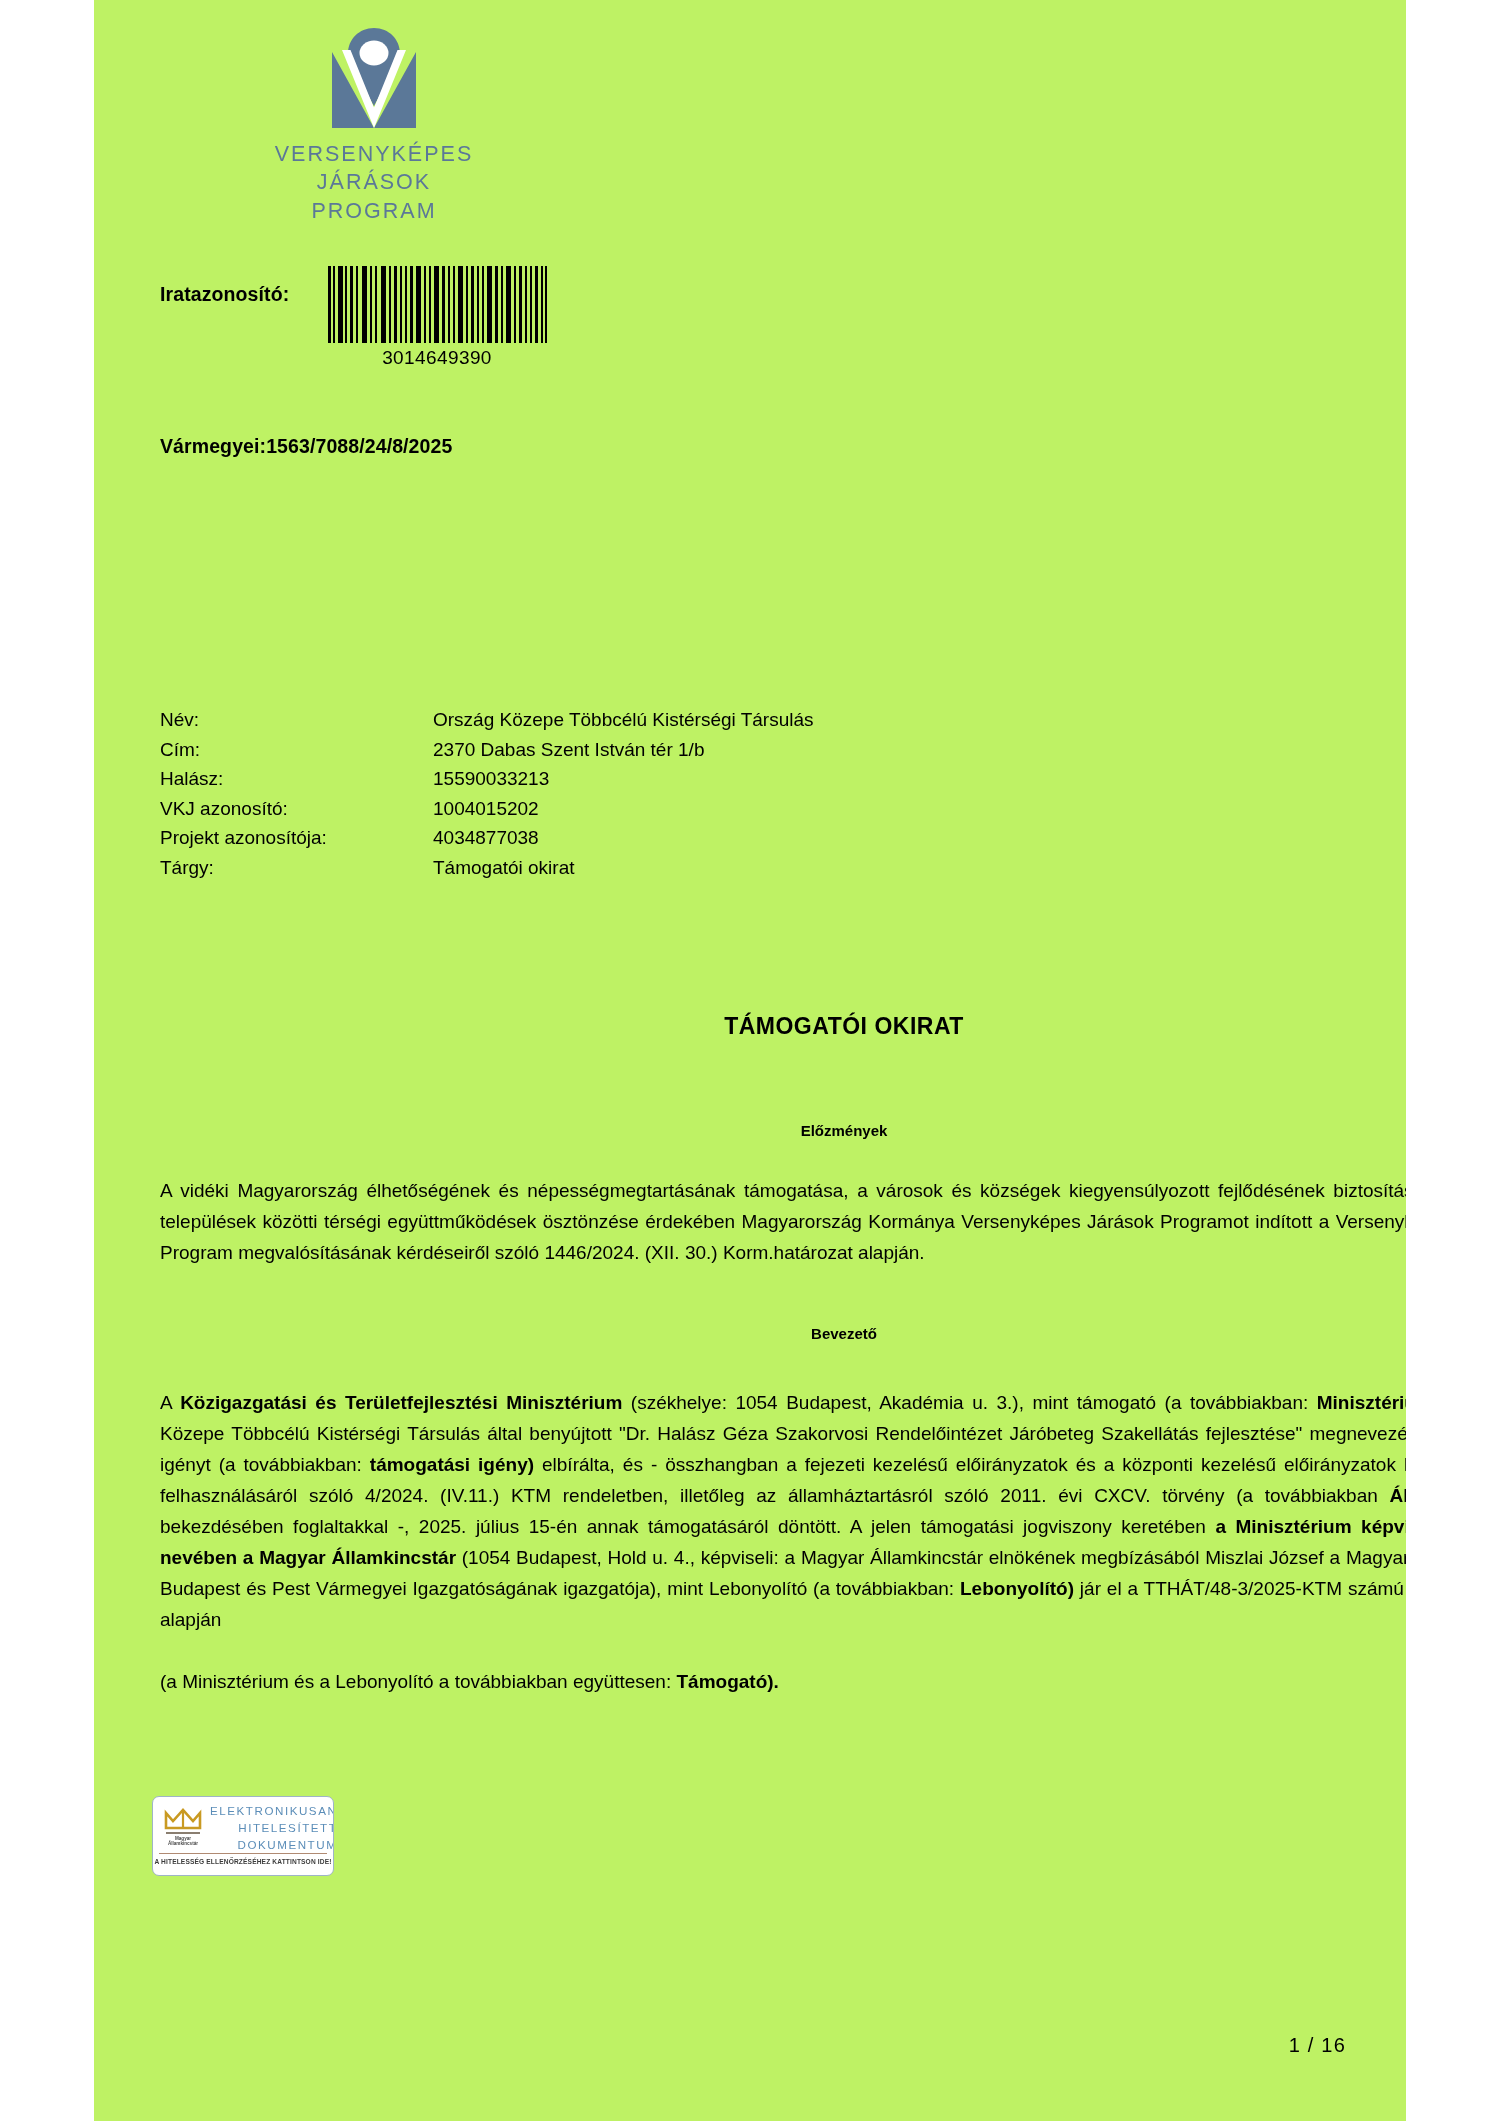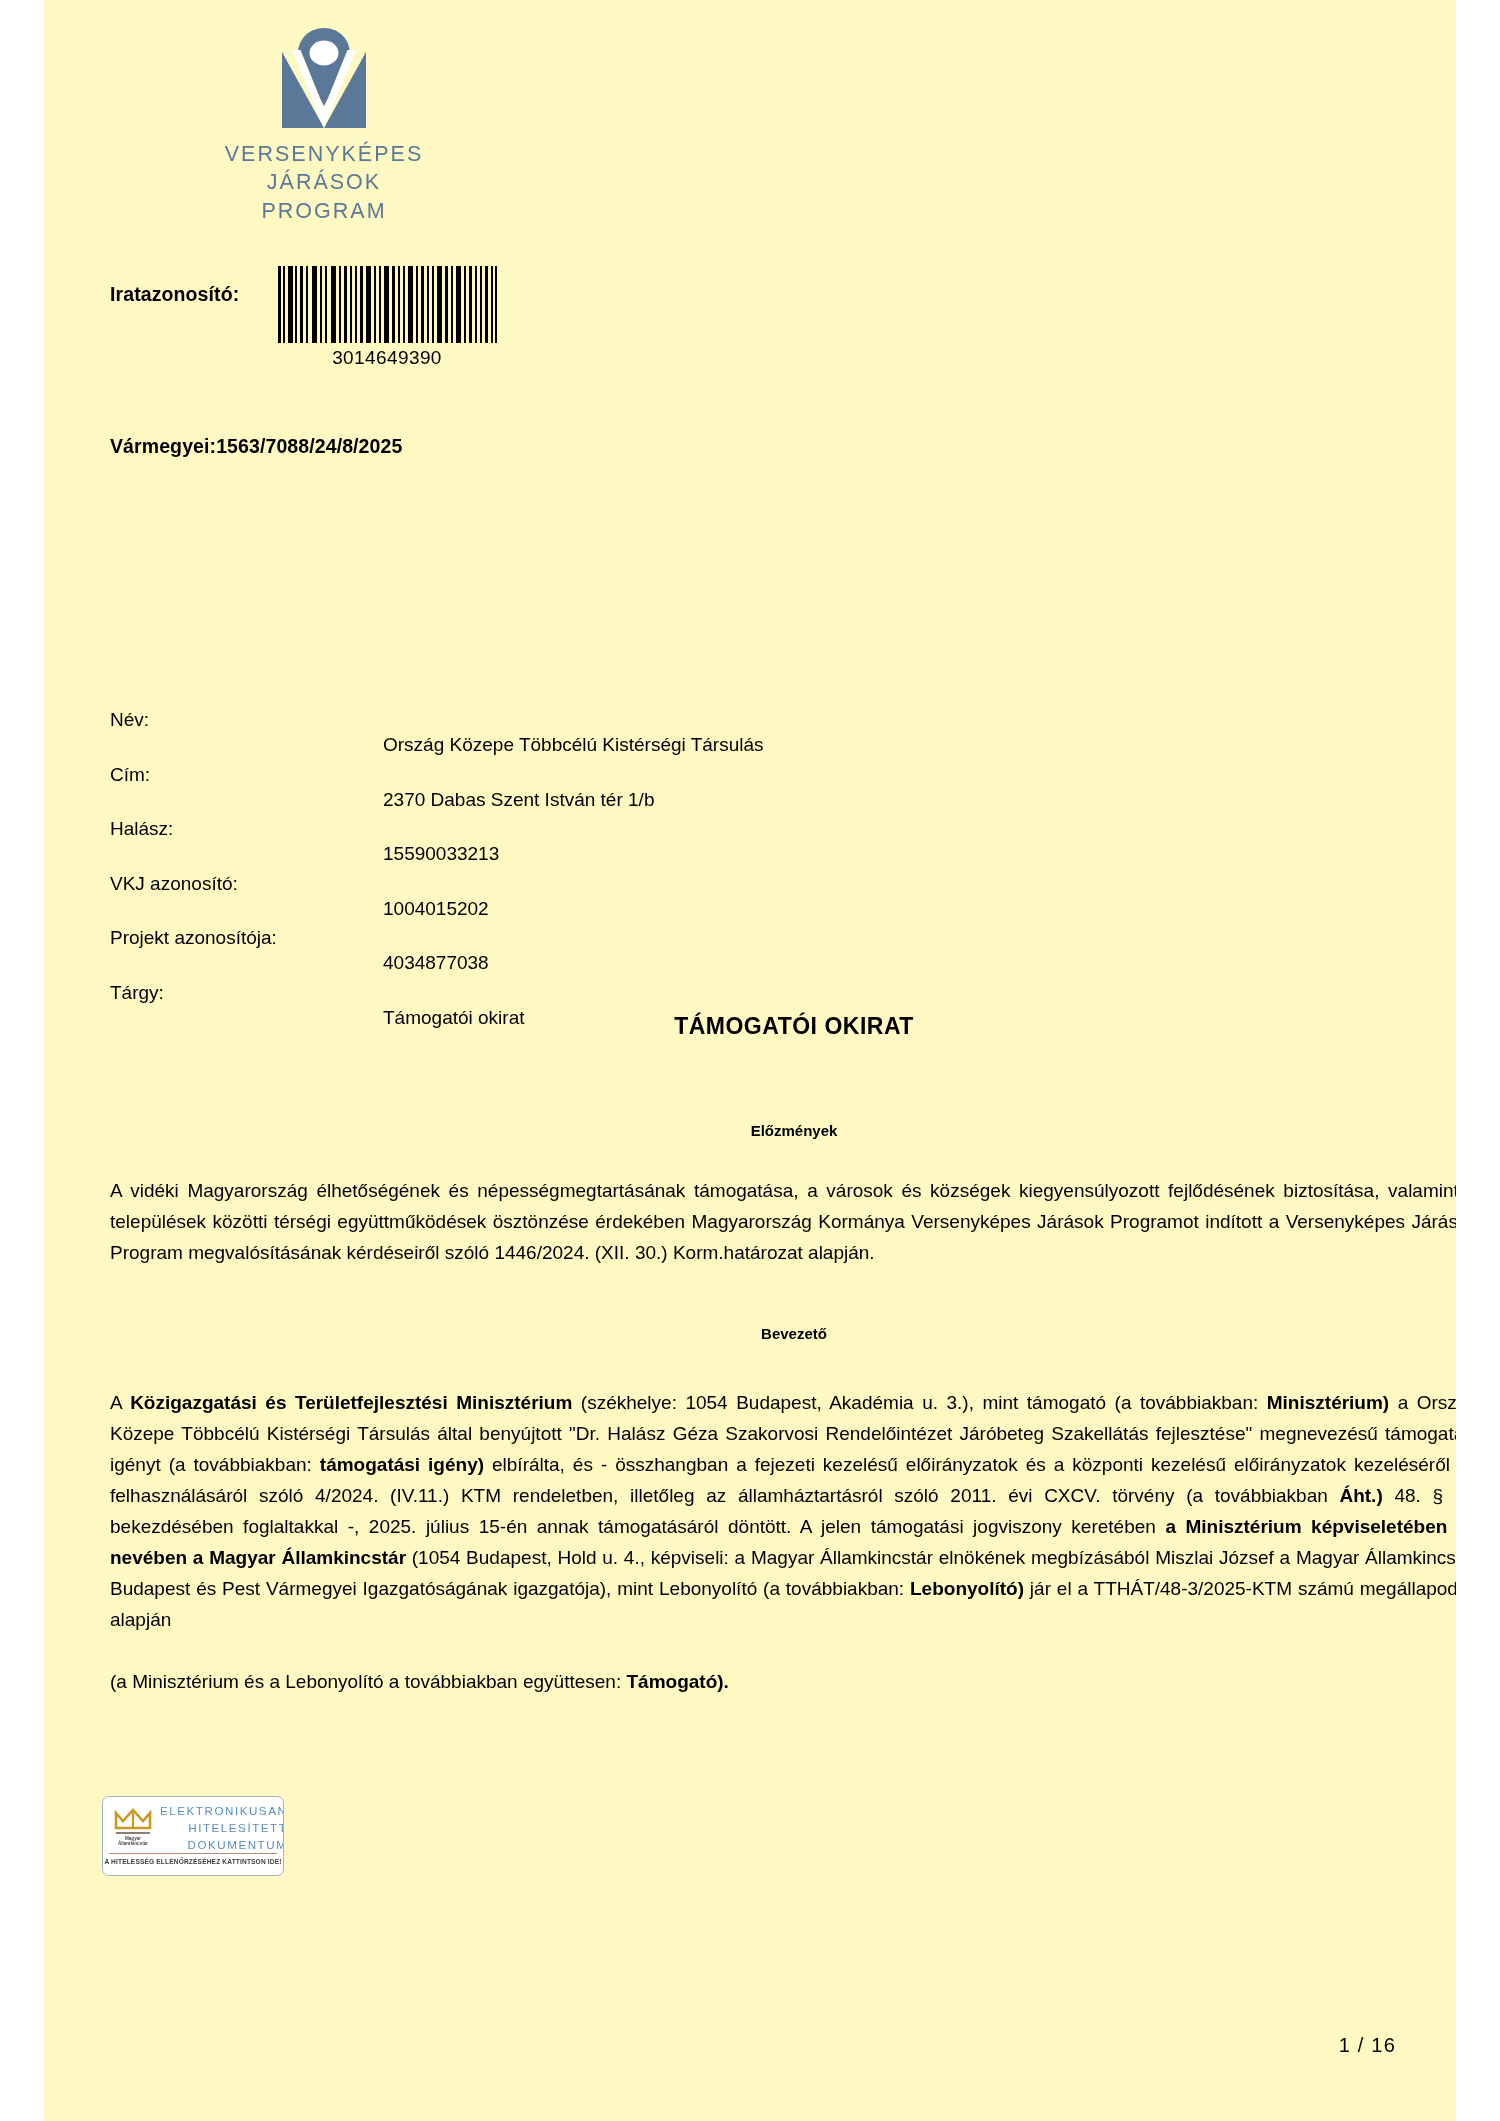--- a/index.html
+++ b/index.html
@@ -6,23 +6,23 @@
     margin: 0;
     padding: 0;
     background: #ffffff;
   }
   body {
     font-family: "Liberation Sans", sans-serif;
     color: #000000;
   }
   .page {
     position: relative;
-    width: 1412px;
+    width: 1312px;
     height: 2121px;
-    background: #fef9c3;
+    background: #bef264;
     margin: 0 auto;
     overflow: hidden;
     box-sizing: border-box;
   }
 
   
   .logo-block {
     position: absolute;
     left: 155px;
     top: 28px;
@@ -93,21 +93,20 @@
   }
   .details .row {
     display: flex;
   }
   .details .key {
     width: 273px;
     flex: 0 0 273px;
   }
   .details .val {
     flex: 1 1 auto;
-    margin-top: 25px;
   }
 
   
   .doc-title {
     position: absolute;
     left: 0;
     top: 1013px;
     width: 1500px;
     text-align: center;
     font-size: 23px;

